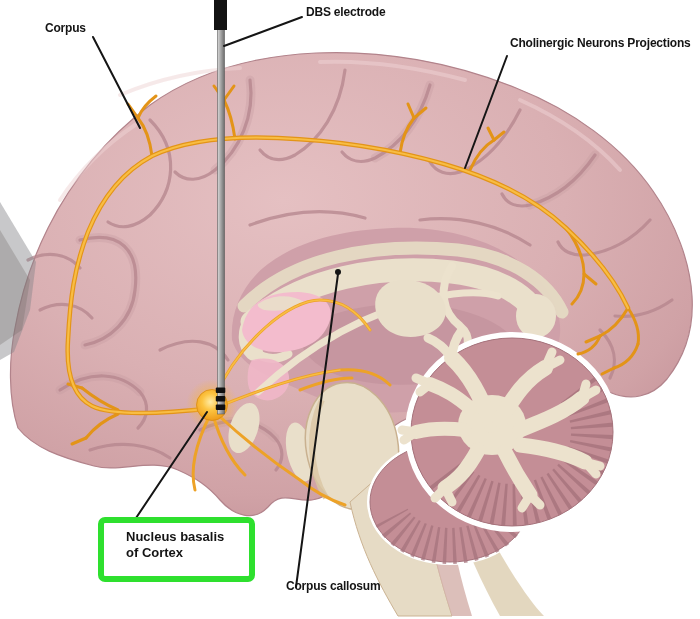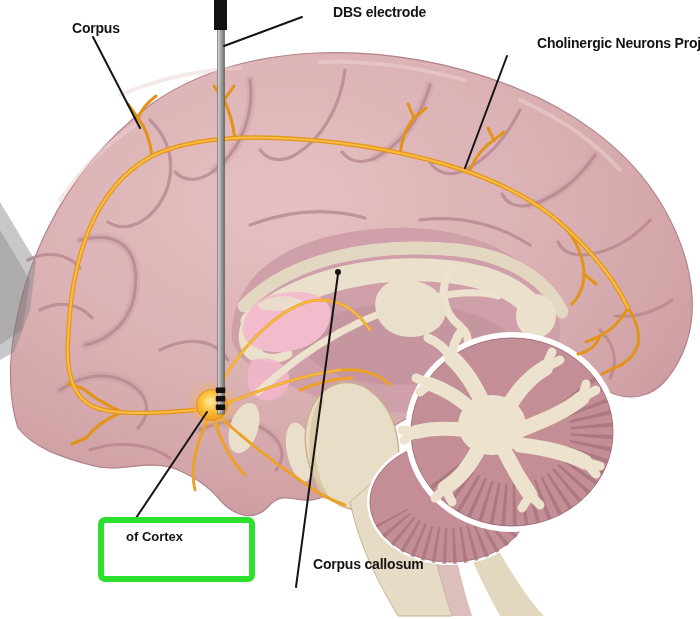--- a/index.html
+++ b/index.html
@@ -1,21 +1,21 @@
 <!DOCTYPE html>
 <html><head>
 <meta charset="utf-8">
 <style>
   html,body{margin:0;padding:0;background:#ffffff;}
   body{width:700px;height:619px;position:relative;overflow:hidden;
        font-family:"Liberation Sans", sans-serif;}
   #stage{position:absolute;left:0;top:0;width:700px;height:619px;}
   svg{position:absolute;left:0;top:0;display:block;}
-  .lbl{position:absolute;color:#141414;font-weight:bold;font-size:14px;
-       letter-spacing:-0.2px;white-space:nowrap;line-height:15px;margin-left:27px;}
+  .lbl{position:absolute;color:#141414;font-weight:bold;font-size:12px;
+       letter-spacing:-0.2px;white-space:nowrap;line-height:15px;}
   .nb-box{position:absolute;left:98px;top:517px;width:123px;height:47px;
        border:6px solid #2ee02e;border-radius:7px;background:#ffffff;
        padding:6px 0 0 22px;}
   .nb-box .lbl-line{display:block;color:#141414;font-weight:bold;font-size:13px;
        line-height:16px;}
 </style>
 </head>
 <body>
 
 <div id="stage">
@@ -283,17 +283,18 @@
   </g>
 </svg>
 
 <div class="lbl" style="left:45px;top:21px;">Corpus</div>
 
 <div class="lbl" style="left:306px;top:5px;">DBS electrode</div>
 
 <div class="lbl" style="left:510px;top:36px;">Cholinergic Neurons Projections</div>
 
 <div class="nb-box">
+  <span class="lbl-line">Nucleus basalis</span>
   <span class="lbl-line">of Cortex</span>
 </div>
 
-<div class="lbl" style="left:286px;top:557px;">Corpus callosum</div>
+<div class="lbl" style="left:286px;top:579px;">Corpus callosum</div>
 </div>
 
 </body></html>

